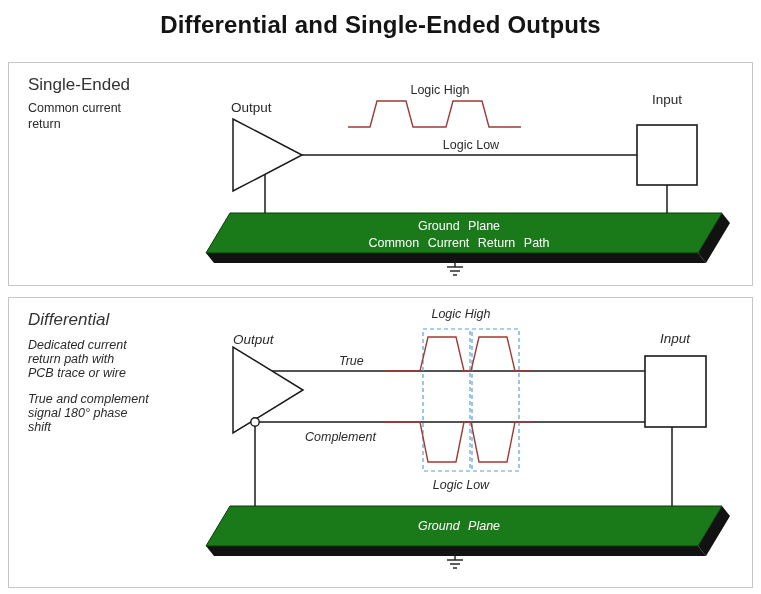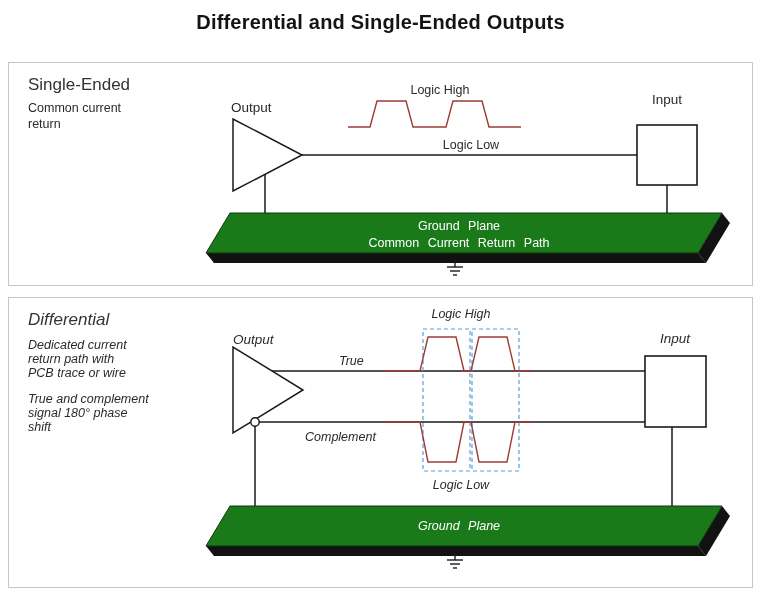--- a/index.html
+++ b/index.html
@@ -1,19 +1,19 @@
 <!DOCTYPE html>
 <html><head>
 <meta charset="utf-8">
 <style>
   * { margin:0; padding:0; box-sizing:border-box; }
   html,body { width:761px; height:594px; background:#ffffff; font-family:"Liberation Sans",sans-serif; }
   .page { position:relative; width:761px; height:594px; background:#ffffff; overflow:hidden; }
   .title { position:absolute; top:11px; left:0; width:100%; text-align:center;
-           font-size:20px; font-weight:bold; color:#141414; letter-spacing:.2px; }
+           font-size:24px; font-weight:bold; color:#141414; letter-spacing:.2px; }
   .panel { position:absolute; left:8px; width:745px; border:1px solid #c6c6c6; background:#ffffff;text-align:right; }
   .panel1 { top:62px;  height:224px; }
   .panel2 { top:297px; height:291px;font-style:italic; }
   svg { display:block; }
   svg text { font-family:"Liberation Sans",sans-serif; fill:#2a2a2a; }
   .h   { font-size:17px; fill:#333333; }
   .b   { font-size:12.5px; }
   .m   { font-size:13.5px; }
   .mid { text-anchor:middle; }
   .w   { font-size:12.5px; fill:#ffffff; word-spacing:5px; }

